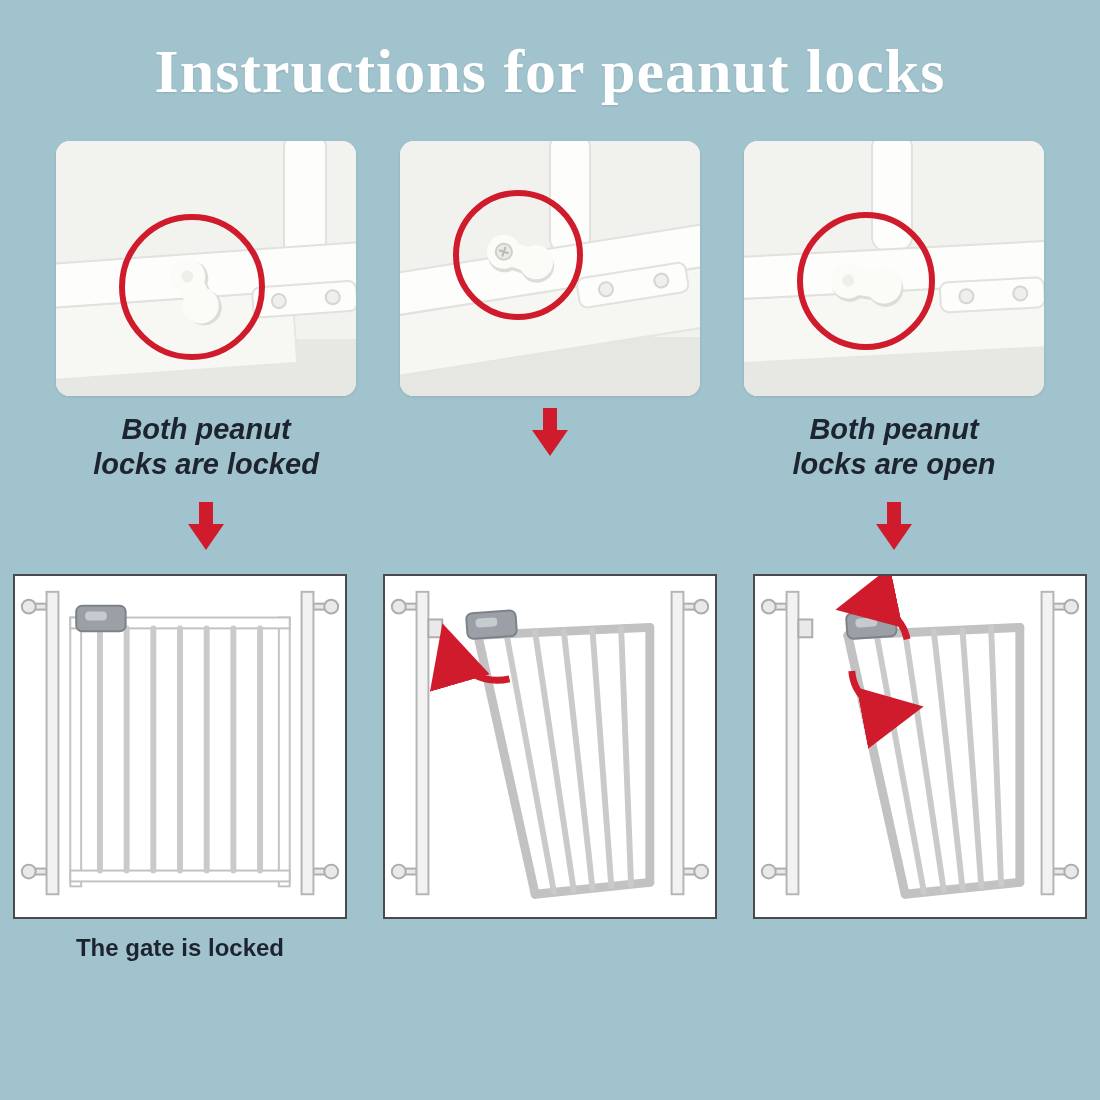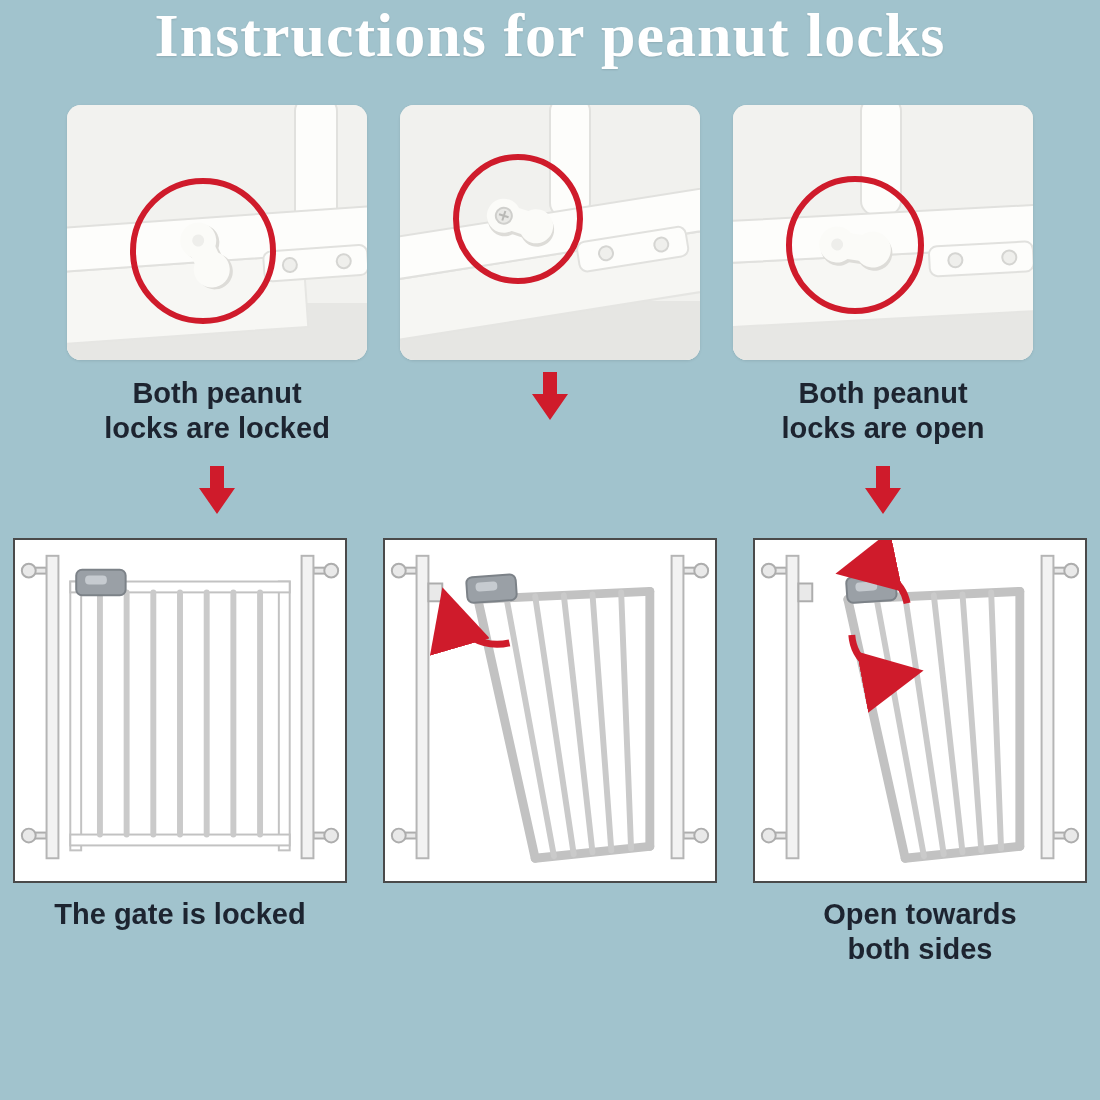--- a/index.html
+++ b/index.html
@@ -10,44 +10,44 @@
     --panel-border:#4a4a4a;
   }
   *{box-sizing:border-box;margin:0;padding:0;}
   html,body{width:1100px;height:1100px;}
   body{font-family:"Liberation Sans",sans-serif;}
   .page{
     width:1100px;height:1100px;overflow:hidden;
     background:var(--background);
   }
   .title{
-    text-align:center;
+    padding-top:36px;text-align:center;
     font-family:"Liberation Serif","DejaVu Serif",serif;
     font-weight:700;font-size:62px;letter-spacing:1px;
     color:var(--title);
     text-shadow:0 1px 2px rgba(0,0,0,0.12);
   }
   .row{display:flex;justify-content:center;}
-  .photos{gap:33px;margin-top:34px;}
+  .photos{gap:44px;margin-top:34px;font-style:italic;}
   .gates{gap:36px;margin-top:22px;}
   .cell{display:flex;flex-direction:column;align-items:center;width:300px;}
   .gcell{display:flex;flex-direction:column;align-items:center;width:334px;}
   .photo-frame{
     width:300px;height:255px;border-radius:14px;overflow:hidden;
     background:#f2f2ef;box-shadow:0 1px 3px rgba(0,0,0,0.10);
   }
   .photo-frame svg{display:block;width:100%;height:100%;}
   .caption{
     margin-top:16px;text-align:center;white-space:pre-line;
     font-size:29px;font-weight:700;line-height:1.22;
     color:var(--caption);min-height:78px;
   }
   .gcaption{
     margin-top:14px;text-align:center;white-space:pre-line;
-    font-size:29px;font-weight:700;line-height:1.22;
+    font-size:24px;font-weight:700;line-height:1.22;
     color:var(--caption);
   }
   .down-arrow{display:block;margin-top:10px;}
   .gate-frame{
     width:334px;height:345px;background:#ffffff;
     border:2px solid var(--panel-border);
   }
   .gate-frame svg{display:block;width:100%;height:100%;}
   .red-stroke{stroke:var(--accent-red);}
   .red-fill{fill:var(--accent-red);}
@@ -281,17 +281,15 @@
             <line x1="237" y1="53" x2="247" y2="312" class="gate-bar"></line>
           </g>
           <g transform="translate(90,38) rotate(-4)">
             <rect width="50" height="26" rx="6" class="latch-body"></rect>
             <rect x="9" y="6" width="22" height="9" rx="4" class="latch-btn"></rect>
           </g>
           <path d="M 152 64 A 44 44 0 0 0 100 30" fill="none" stroke-width="7" class="red-stroke" marker-end="url(#ah-both)"></path>
           <path d="M 96 96 A 44 44 0 0 0 148 136" fill="none" stroke-width="7" class="red-stroke" marker-end="url(#ah-both)"></path>
         </svg>
       </div>
-      <div class="gcaption">Open towards
-both sides</div>
     </div>
   </div>
 </div>
 
 </body></html>

